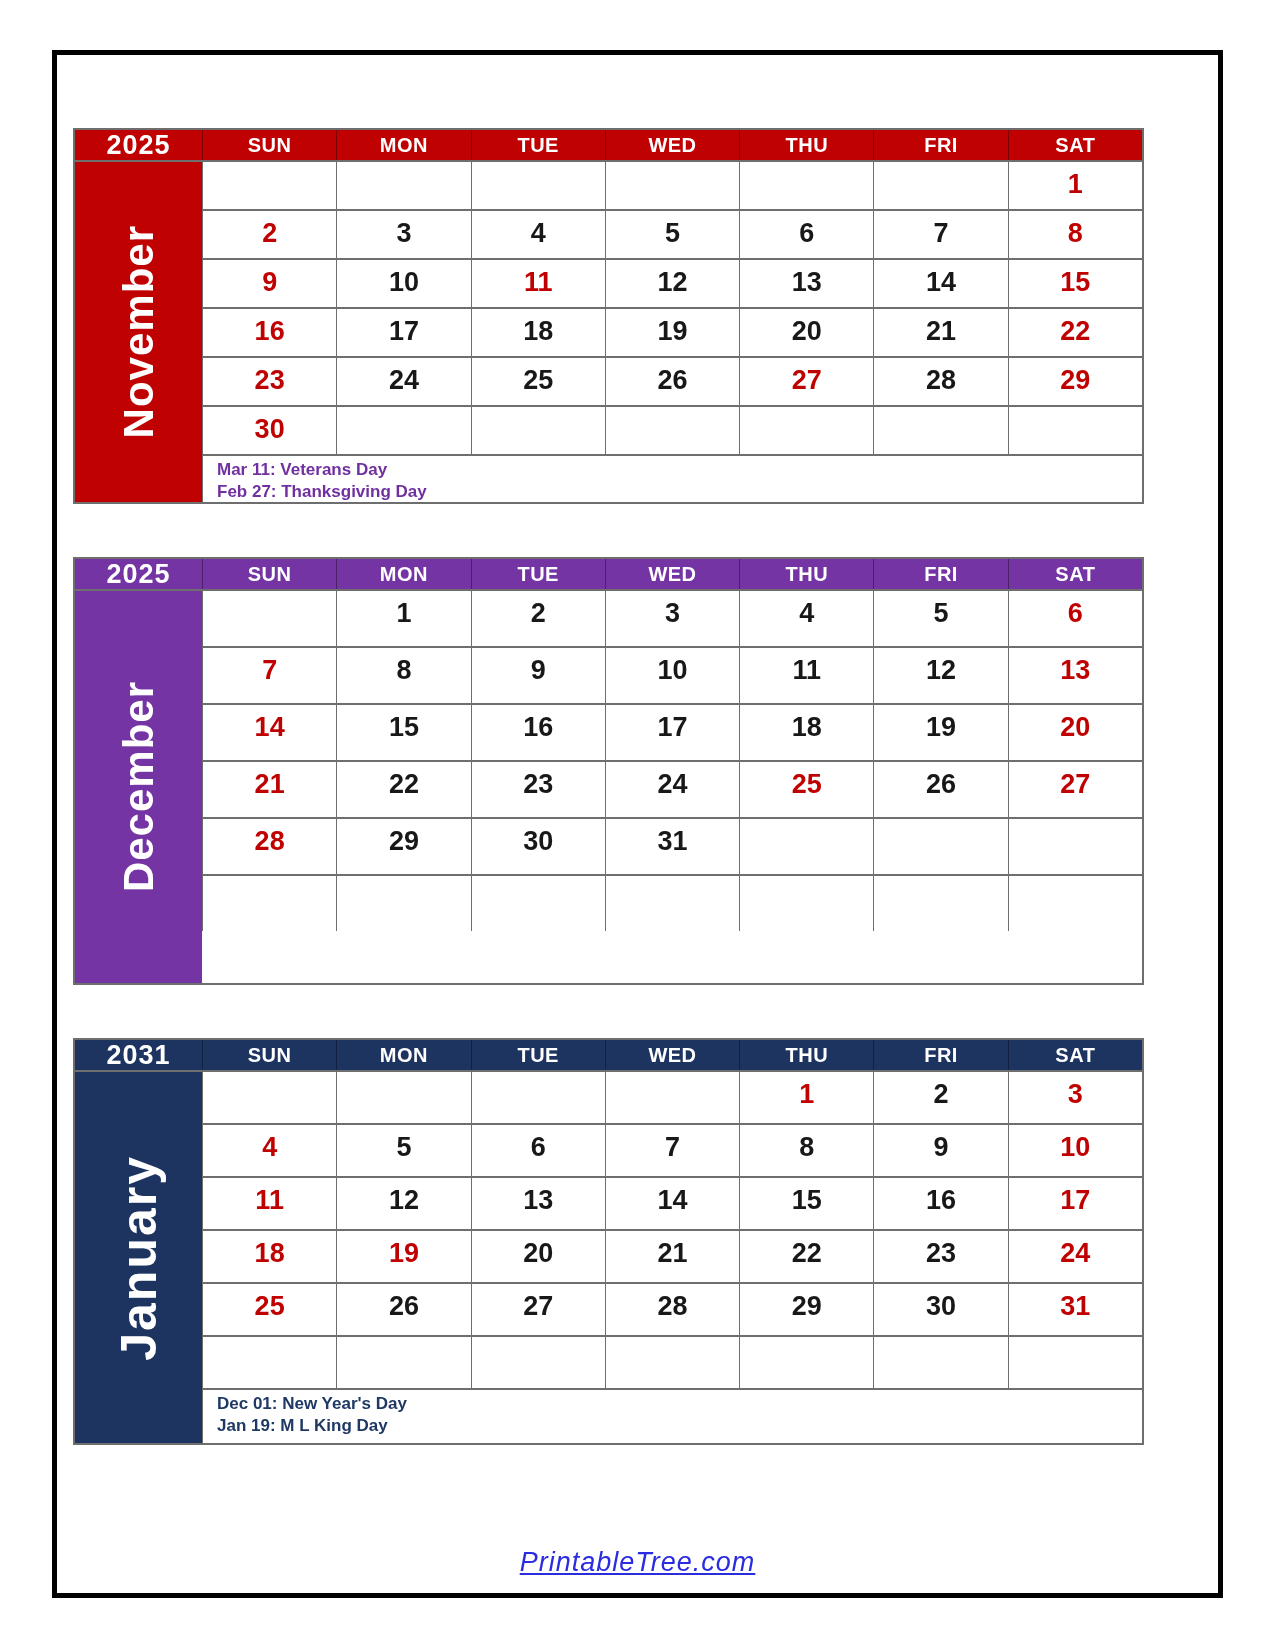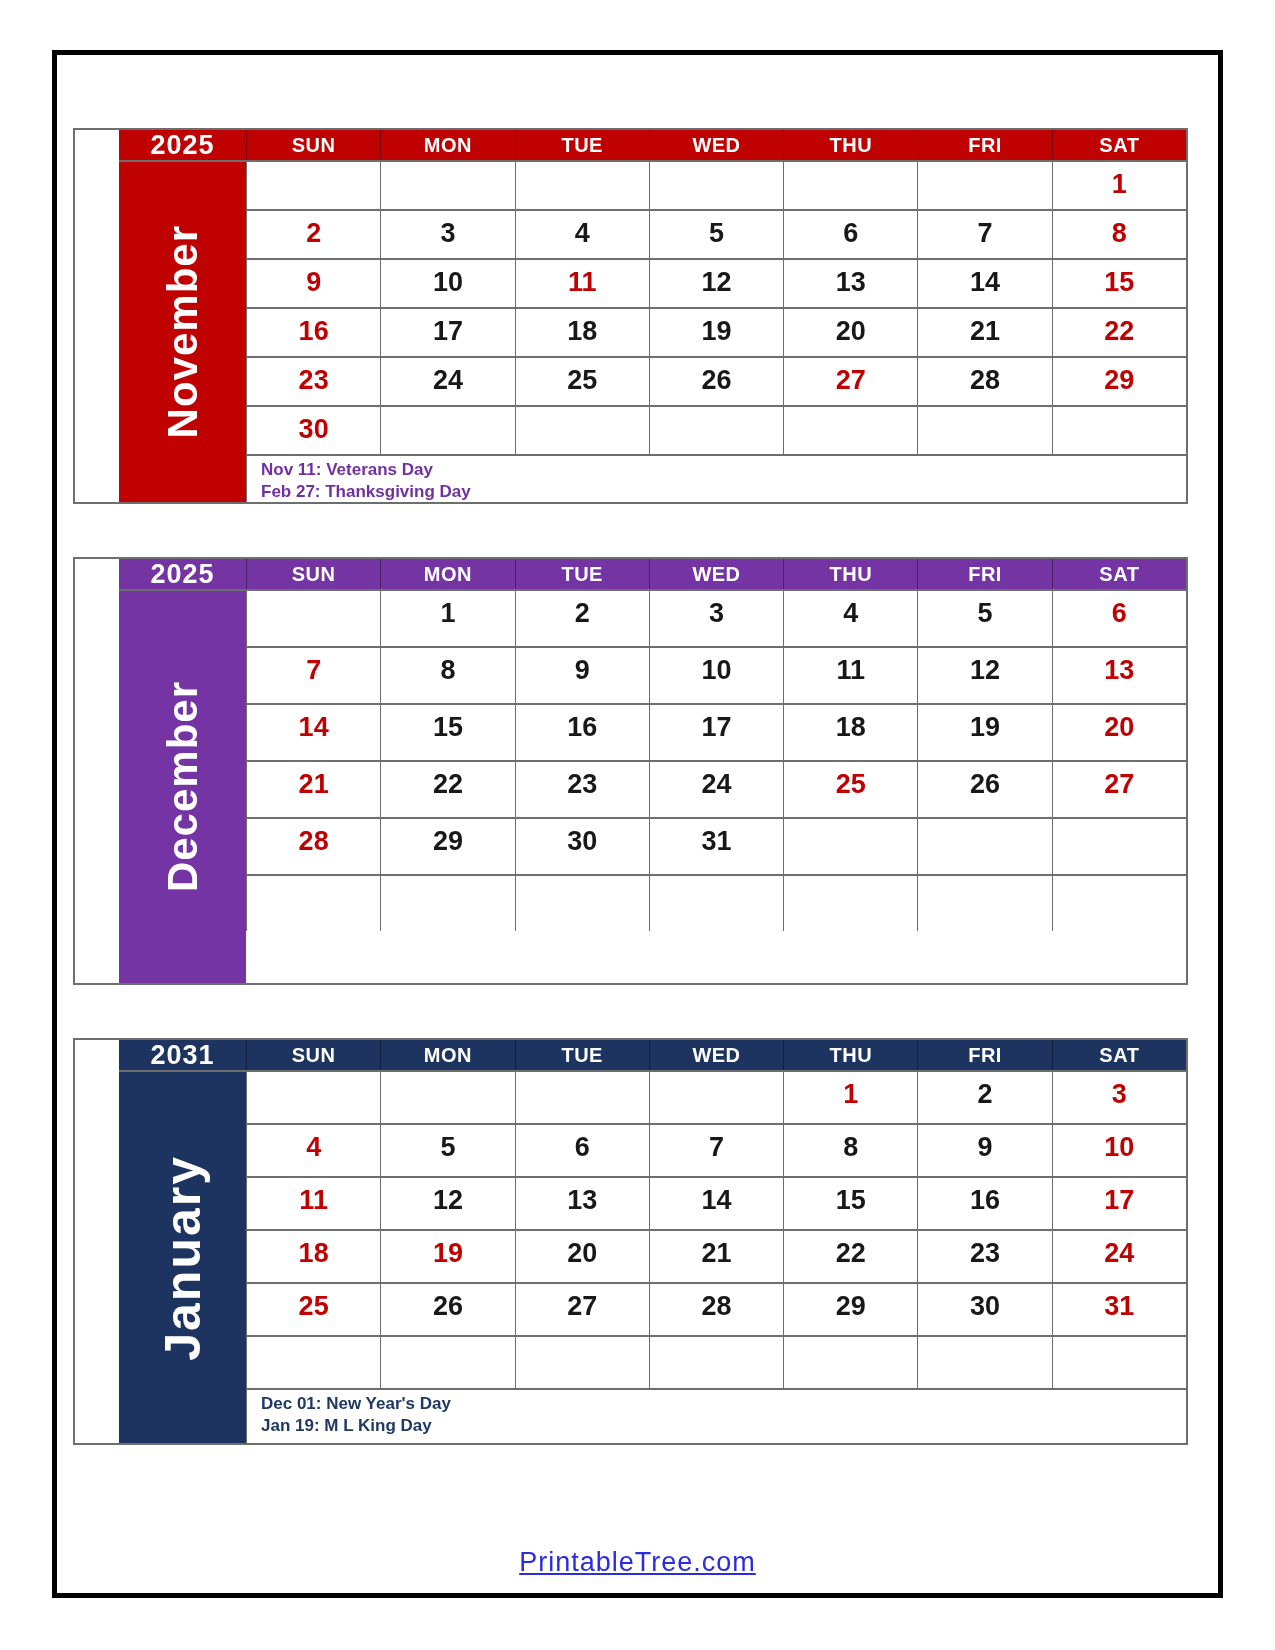--- a/index.html
+++ b/index.html
@@ -7,21 +7,21 @@
     width:1275px;height:1650px;position:relative;
     font-family:"Liberation Sans",sans-serif;
   }
   .page-frame{
     position:absolute;left:52px;top:50px;width:1161px;height:1538px;
     border:5px solid #000;background:#fff;
   }
   .month{
     position:absolute;left:16px;width:1067px;
     display:grid;grid-template-columns:127px repeat(7,1fr);
-    border:2px solid var(--line);background:#fff;padding-left:44px;
+    border:2px solid var(--line);background:#fff;
   }
   .m0{top:73px;grid-template-rows:30px repeat(6,49px) 48px;}
   .m1{top:502px;grid-template-rows:30px repeat(6,57px) 52px;}
   .m2{top:983px;grid-template-rows:30px repeat(6,53px) 55px;}
   .hcell{
     background:var(--accent);color:#fff;font-weight:bold;font-size:20px;
     display:flex;align-items:center;justify-content:center;letter-spacing:.5px;
   }
   .hcell.wd{border-left:1px solid rgba(0,0,0,.35);}
   .year{grid-row:1;grid-column:1;font-size:27px;letter-spacing:1px;}
@@ -42,37 +42,37 @@
     border-left:1px solid var(--line);border-top:2px solid var(--line);
     box-sizing:border-box;
   }
   .dcell.red{color:var(--date-red);}
   .notecell{
     grid-row:8;grid-column:2/9;
     border-top:2px solid var(--line);border-left:1px solid var(--line);
     padding:3px 0 0 14px;box-sizing:border-box;
     font-weight:bold;font-size:17px;line-height:1.3;color:var(--note-color);
   }
-  .footer{position:absolute;left:0;right:0;top:1492px;text-align:center;}
+  .footer{position:absolute;left:0;right:0;top:1492px;text-align:center;font-style:italic;}
   .footer-link{font-size:27px;font-weight:normal;text-decoration:underline;letter-spacing:1px;}
 </style>
 </head>
 <body>
 
 <div class="page-frame">
   <div class="footer">
     <a class="footer-link" href="#" style="color: rgb(43, 43, 224);">PrintableTree.com</a>
   </div>
 <section class="month m0" style="--accent: #C00101; --note-color: #7030A0;">
     <div class="hcell year">2025</div>
     <div class="sidebar">
       <div class="month-name">November</div>
     </div>
     <div class="notecell">
-        <div>Nov 11: Veterans Day</div>
+        <div>Mar 11: Veterans Day</div>
         <div>Feb 27: Thanksgiving Day</div>
       </div>
   <div class="hcell wd" style="grid-area: 1 / 2;">SUN</div>
       <div class="hcell wd" style="grid-area: 1 / 3;">MON</div>
       <div class="hcell wd" style="grid-area: 1 / 4;">TUE</div>
       <div class="hcell wd" style="grid-area: 1 / 5;">WED</div>
       <div class="hcell wd" style="grid-area: 1 / 6;">THU</div>
       <div class="hcell wd" style="grid-area: 1 / 7;">FRI</div>
       <div class="hcell wd" style="grid-area: 1 / 8;">SAT</div>
       <div class="dcell" style="grid-area: 2 / 2;"></div>

